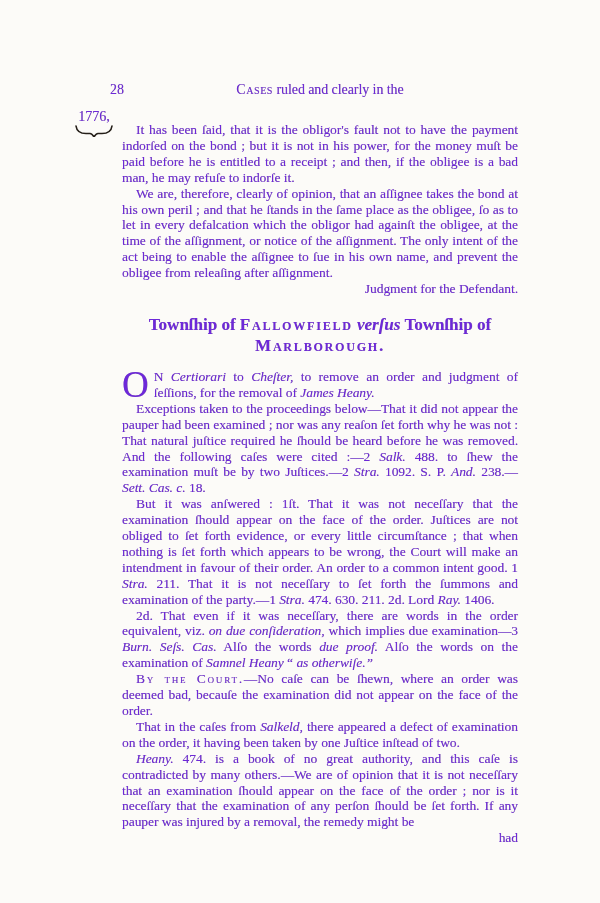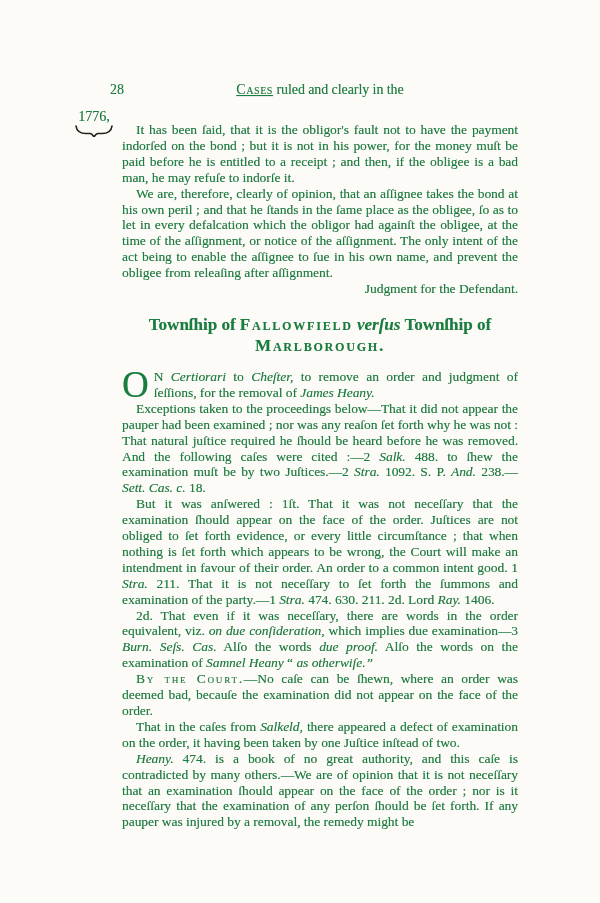--- a/index.html
+++ b/index.html
@@ -6,21 +6,21 @@
     margin: 0;
     padding: 0;
     background: #ffffff;
   }
   .page {
     position: relative;
     width: 600px;
     height: 903px;
     background: #fcfbf8;
     font-family: "Liberation Serif", "DejaVu Serif", serif;
-    color: #15803d;
+    color: #6d28d9;
     overflow: hidden;
   }
   .ink {
     text-shadow: 0.25px 0.25px 0 rgba(40,32,24,0.35);
   }
   
   .running-header {
     position: absolute;
     top: 82px;
     left: 122px;
@@ -71,21 +71,21 @@
   .case-title {
     margin: 17px 0 12px;
     font-size: 17px;
     line-height: 21.5px;
     font-weight: bold;
     text-align: center;
   }
   .it { font-style: italic; }
   .sc { font-variant: small-caps; }
   .scs { letter-spacing: 1.8px; }
-  .sch { letter-spacing: 0.6px; text-decoration: underline; }
+  .sch { letter-spacing: 0.6px; }
   .drop-cap {
     float: left;
     font-size: 37px;
     line-height: 29px;
     padding: 1px 5px 0 0;
   }
   .opening-para { text-indent: 0; }
   .catchword {
     text-align: right;
     margin: 0;
@@ -129,15 +129,16 @@
     <p class="indent"><span>But it was anſwered : 1ſt.  That it was not neceſſary that the examination ſhould appear on the face of the order.  Juſtices are not obliged to ſet forth evidence, or every little circumſtance ; that when nothing is ſet forth which appears to be wrong, the Court will make an intendment in favour of their order.  An order to a common intent good.  1 </span><span class="it">Stra.</span><span> 211.  That it is not neceſſary to ſet forth the ſummons and examination of the party.—1 </span><span class="it">Stra.</span><span> 474. 630. 211.  2d. Lord </span><span class="it">Ray.</span><span> 1406.</span></p>
 
     <p class="indent"><span>2d.  That even if it was neceſſary, there are words in the order equivalent, viz. </span><span class="it">on due conſideration,</span><span> which implies due examination—3 </span><span class="it">Burn. Seſs. Cas.</span><span> Alſo the words </span><span class="it">due proof.</span><span>  Alſo the words on the examination of </span><span class="it">Samnel Heany</span><span> “ </span><span class="it">as otherwiſe.”</span></p>
 
     <p class="indent"><span class="sc scs">By the Court.</span><span>—No caſe can be ſhewn, where an order was deemed bad, becauſe the examination did not appear on the face of the order.</span></p>
 
     <p class="indent"><span>That in the caſes from </span><span class="it">Salkeld,</span><span> there appeared a defect of examination on the order, it having been taken by one Juſtice inſtead of two.</span></p>
 
     <p class="indent"><span class="it">Heany.</span><span> 474. is a book of no great authority, and this caſe is contradicted by many others.—We are of opinion that it is not neceſſary that an examination ſhould appear on the face of the order ; nor is it neceſſary that the examination of any perſon ſhould be ſet forth.  If any pauper was injured by a removal, the remedy might be</span></p>
 
+    <p class="catchword">had</p>
 
   </div>
 </div>
 
 </body></html>

